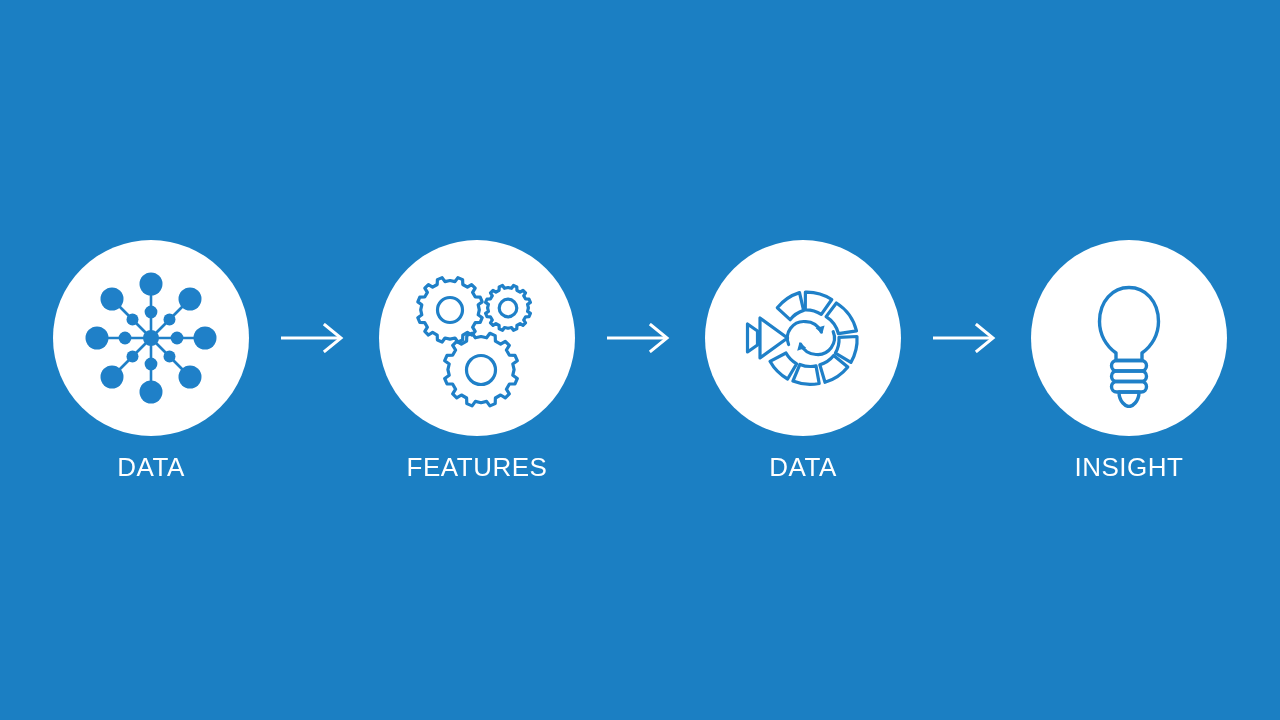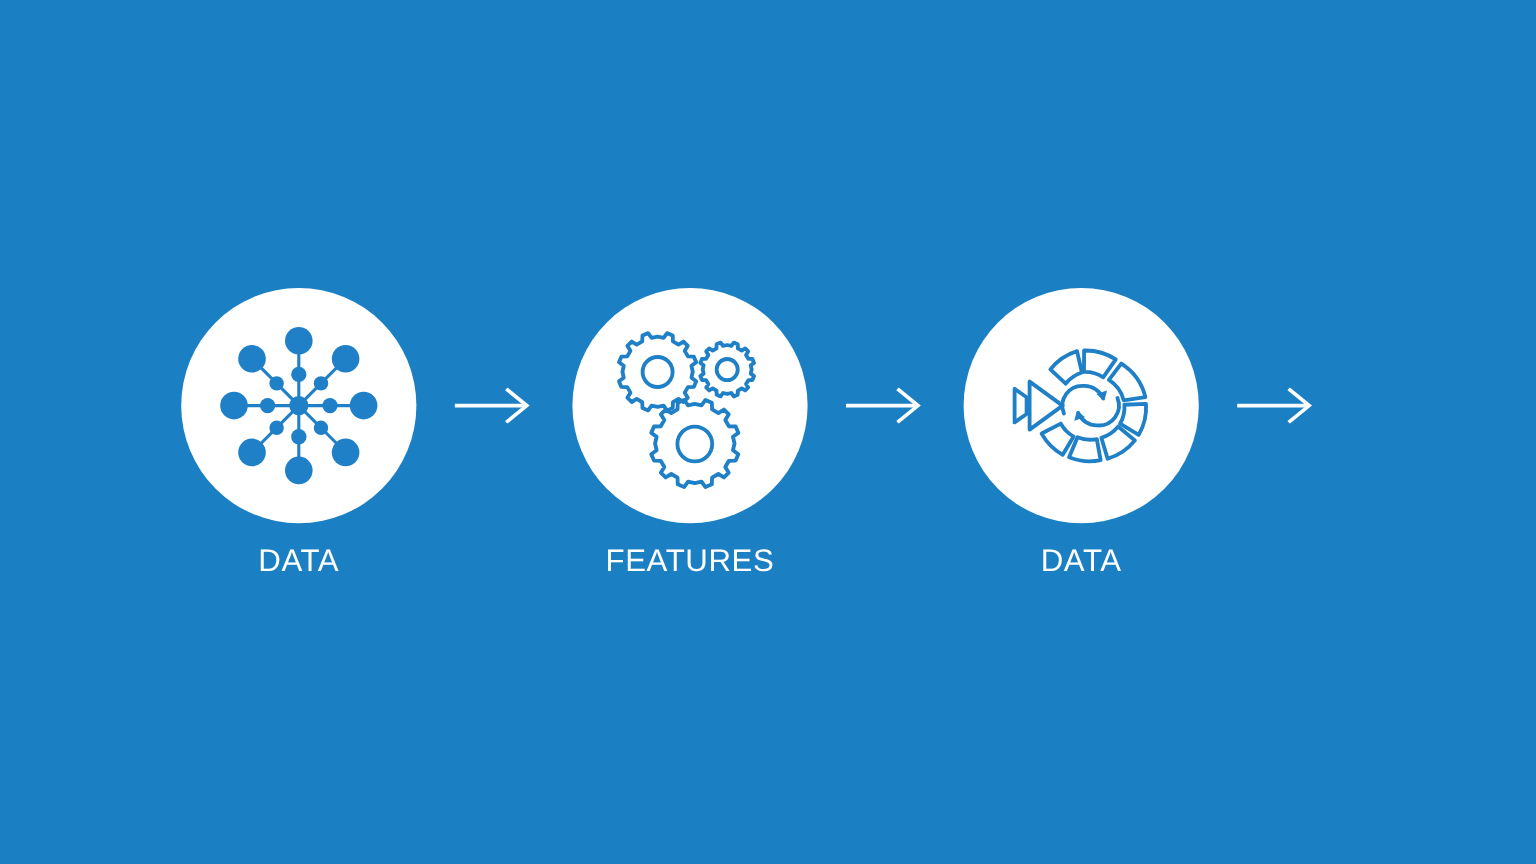--- a/index.html
+++ b/index.html
@@ -206,15 +206,41 @@
       <span>
         <svg width="66" height="30" viewBox="0 0 66 30" aria-hidden="true">
           <g stroke="#FFFFFF" stroke-width="3" fill="none" stroke-linecap="square">
             <line x1="1" y1="15" x2="58" y2="15"></line>
             <polyline points="44,2 60,15 44,28"></polyline>
           </g>
         </svg>
       </span>
     </div>
 
+    <div class="step">
+      <div class="disc">
+        <span>
+          <svg width="140" height="140" viewBox="0 0 140 140" aria-hidden="true">
+            <g fill="none" stroke="#1F80C8" stroke-width="3.4" stroke-linejoin="round" stroke-linecap="round">
+
+              <path d="M57.0 85.0
+                       C47.0 78.0 40.5 66.5 40.5 53.5
+                       C40.5 33.0 53.8 19.5 70.0 19.5
+                       C86.2 19.5 99.5 33.0 99.5 53.5
+                       C99.5 66.5 93.0 78.0 83.0 85.0
+                       L83.0 92.5
+                       L57.0 92.5
+                       Z"></path>
+
+              <rect x="52.5" y="92.5" width="35" height="10.5" rx="5.2"></rect>
+              <rect x="52.5" y="103.0" width="35" height="10.5" rx="5.2"></rect>
+              <rect x="52.5" y="113.5" width="35" height="10.5" rx="5.2"></rect>
+
+              <path d="M60.0 124.0 L80.0 124.0 C80.0 134.0 73.0 138.5 70.0 138.5 C67.0 138.5 60.0 134.0 60.0 124.0 Z"></path>
+            </g>
+          </svg>
+        </span>
+      </div>
+      <div class="step-label">INSIGHT</div>
+    </div>
 
   </div>
 </div>
 
 </body></html>

